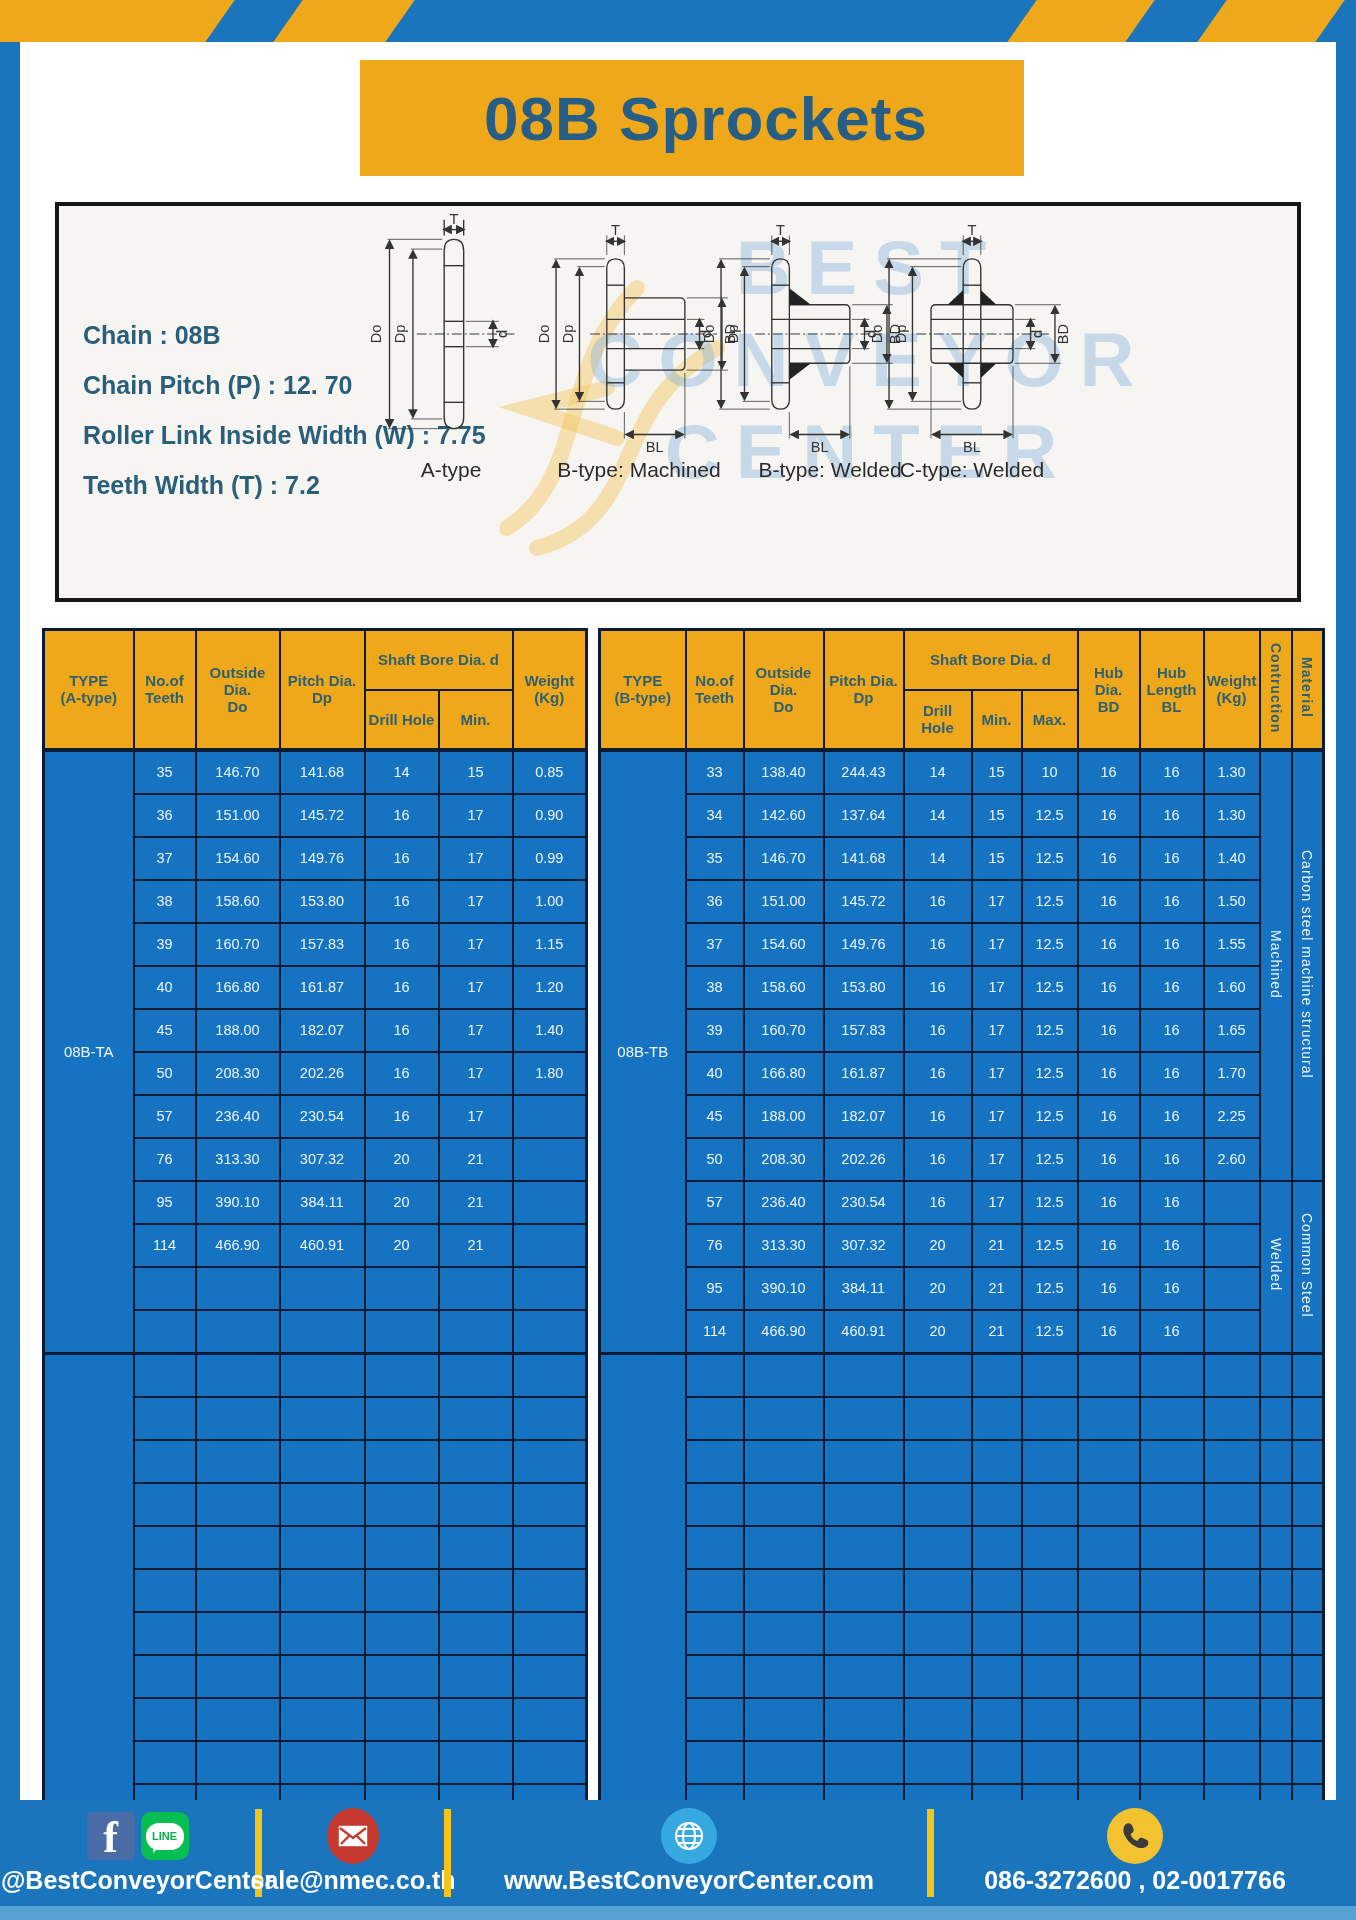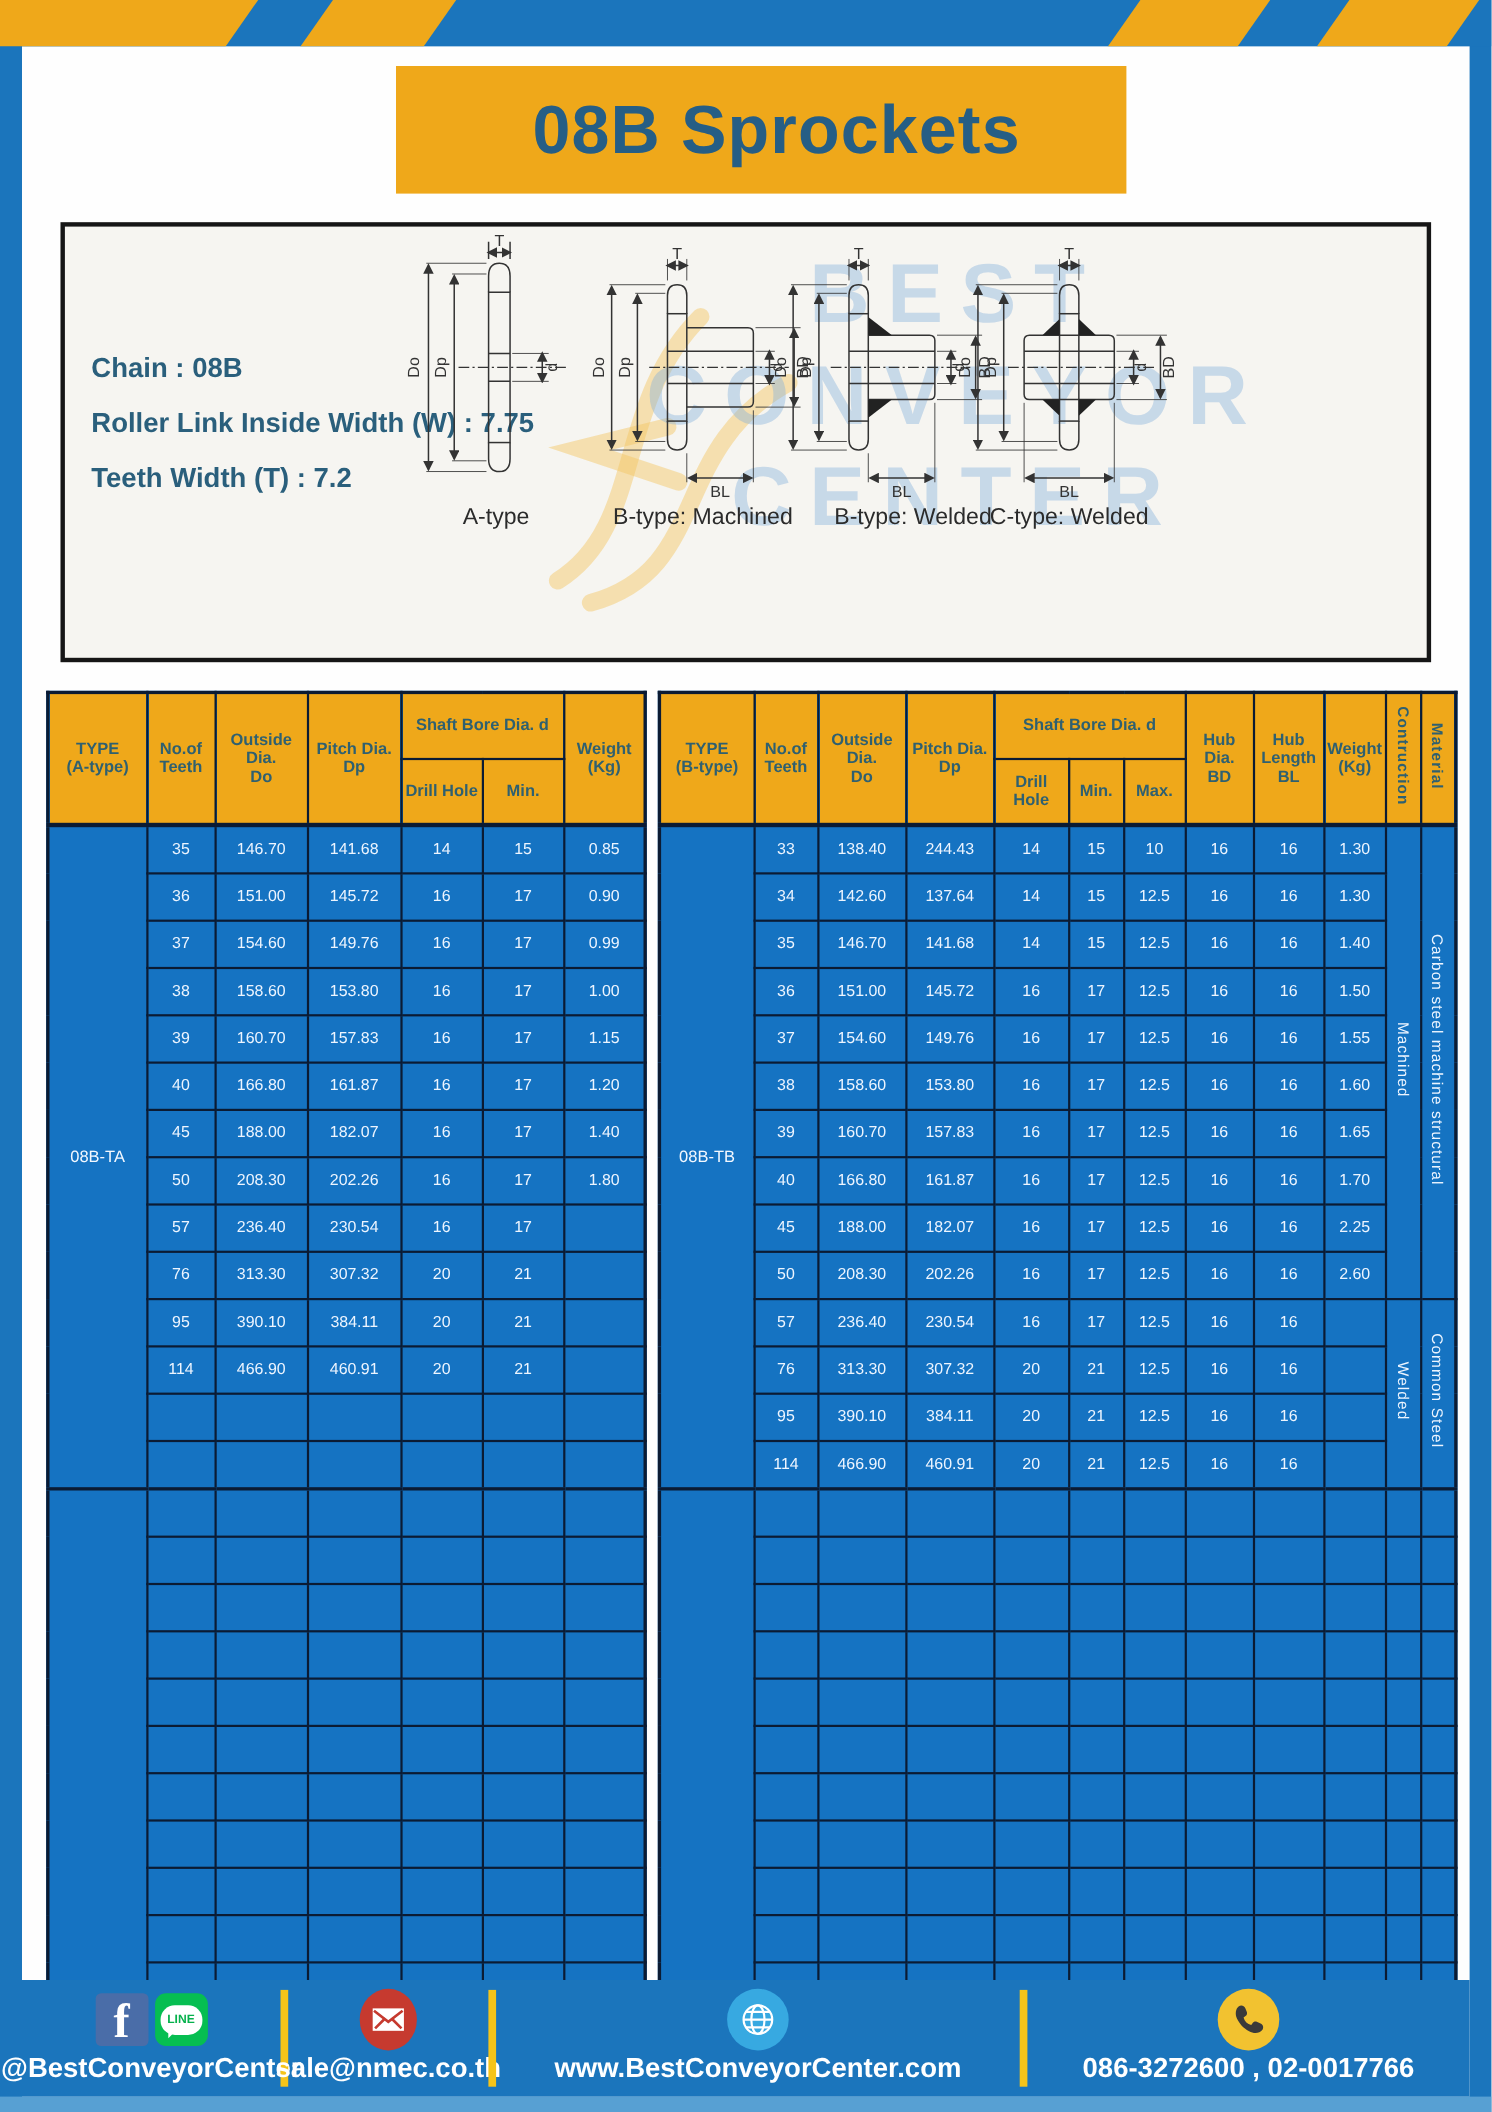--- a/index.html
+++ b/index.html
@@ -94,20 +94,21 @@
         <g stroke="rgba(243,198,95,0.45)" stroke-width="16" fill="none" stroke-linecap="round">
           <path d="M40 300 C 120 250, 90 140, 170 60"></path>
           <path d="M70 320 C 180 290, 140 180, 250 120"></path>
           <path d="M150 210 L 60 180 L 140 160"></path>
         </g>
       </svg>
       <div class="watermark">BEST<br>CONVEYOR<br>CENTER</div>
 
       <div class="specs">
         <div class="spec-line">Chain : 08B</div>
+        <div class="spec-line">Chain Pitch (P) : 12. 70</div>
         <div class="spec-line">Roller Link Inside Width (W) : 7.75</div>
         <div class="spec-line">Teeth Width (T) : 7.2</div>
       </div>
 
       <svg class="fig figA" width="170" height="244" viewBox="0 0 170 250">
         <defs>
             <marker id="arA" viewBox="0 0 10 10" refX="8" refY="5" markerWidth="7" markerHeight="7" orient="auto-start-reverse">
               <path d="M0,0L10,5L0,10z" fill="#333"></path>
             </marker>
           </defs>

